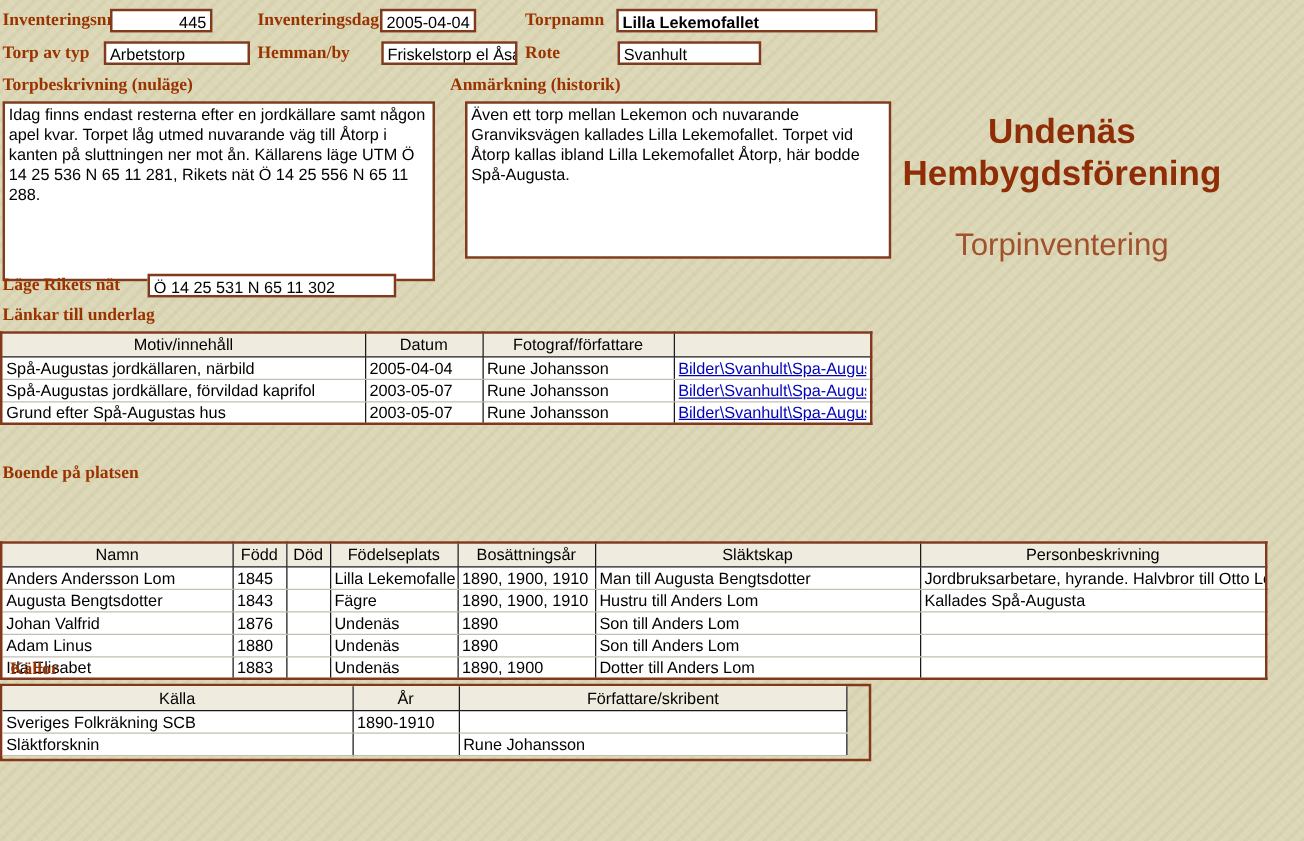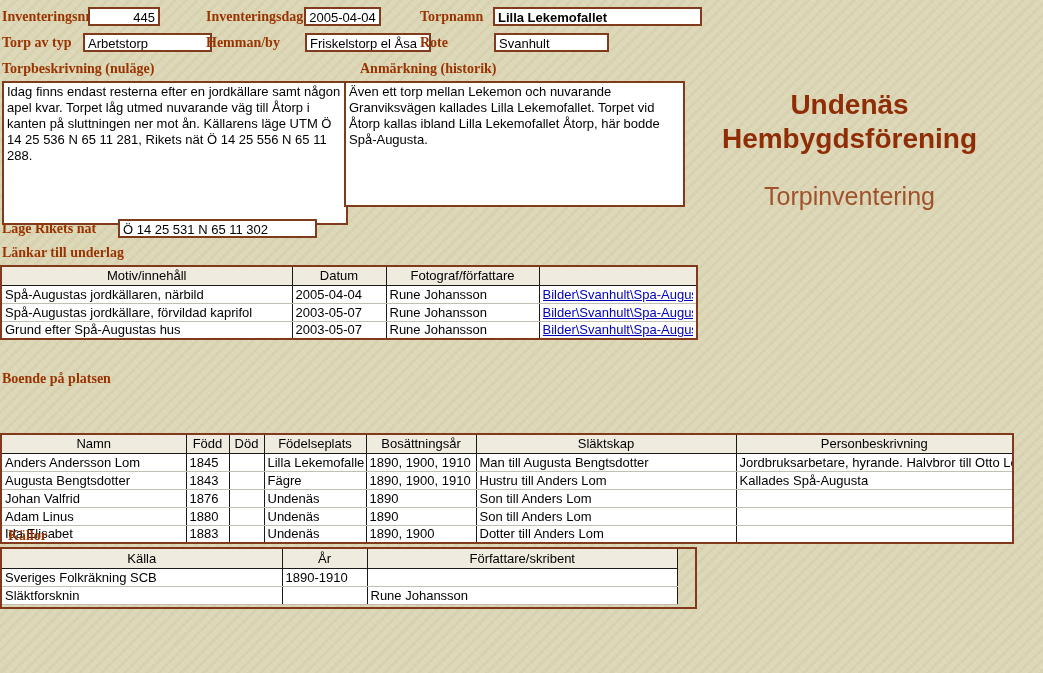--- a/index.html
+++ b/index.html
@@ -51,42 +51,42 @@
   .bold { font-weight:bold; }
   .right { text-align:right; }
   .center { text-align:center; }
 </style>
 </head>
 <body>
 
 <div id="canvas">
 
   <div class="abs lbl" style="left:2px; top:9px;">Inventeringsnr</div>
-  <div class="abs inp right" style="left:88px; top:7px; width:72px;">445</div>
+  <div class="abs inp right" style="left:88px; top:7px; width:82px;">445</div>
 
   <div class="abs lbl" style="left:206px; top:9px;">Inventeringsdag</div>
   <div class="abs inp center" style="left:304px; top:7px; width:77px;">2005-04-04</div>
 
   <div class="abs lbl" style="left:420px; top:9px;">Torpnamn</div>
   <div class="abs inp bold" style="left:493px; top:7px; width:209px;">Lilla Lekemofallet</div>
 
   <div class="abs lbl" style="left:2px; top:35px;">Torp av typ</div>
-  <div class="abs inp" style="left:83px; top:33px; width:129px;">Arbetstorp</div>
+  <div class="abs inp" style="left:83px; top:33px; width:117px;">Arbetstorp</div>
 
   <div class="abs lbl" style="left:206px; top:35px;">Hemman/by</div>
-  <div class="abs inp" style="left:305px; top:33px; width:126px;">Friskelstorp el Åsa</div>
+  <div class="abs inp" style="left:305px; top:33px; width:109px;">Friskelstorp el Åsa</div>
 
   <div class="abs lbl" style="left:420px; top:35px;">Rote</div>
   <div class="abs inp" style="left:494px; top:33px; width:115px;">Svanhult</div>
 
   <div class="abs lbl" style="left:2px; top:61px;">Torpbeskrivning (nuläge)</div>
   <div class="abs txtbox" style="left:2px; top:81px; width:346px; height:144px;">Idag finns endast resterna efter en jordkällare samt någon apel kvar. Torpet låg utmed nuvarande väg till Åtorp i kanten på sluttningen ner mot ån. Källarens läge UTM Ö 14 25 536 N 65 11 281, Rikets nät Ö 14 25 556 N 65 11 288.</div>
 
   <div class="abs lbl" style="left:360px; top:61px;">Anmärkning (historik)</div>
-  <div class="abs txtbox" style="left:344px; top:81px; width:341px; height:126px;">Även ett torp mellan Lekemon och nuvarande Granviksvägen kallades Lilla Lekemofallet. Torpet vid Åtorp kallas ibland Lilla Lekemofallet Åtorp, här bodde Spå-Augusta.</div>
+  <div class="abs txtbox" style="left:372px; top:81px; width:341px; height:126px;">Även ett torp mellan Lekemon och nuvarande Granviksvägen kallades Lilla Lekemofallet. Torpet vid Åtorp kallas ibland Lilla Lekemofallet Åtorp, här bodde Spå-Augusta.</div>
 
   <div class="abs title" style="left:712px; top:88px; width:275px;">Undenäs Hembygdsförening</div>
   <div class="abs subtitle" style="left:712px; top:182px; width:275px;">Torpinventering</div>
 
   <div class="abs lbl" style="left:2px; top:221px;">Läge Rikets nät</div>
   <div class="abs inp" style="left:118px; top:219px; width:199px;">Ö 14 25 531 N 65 11 302</div>
 
   <div class="abs lbl" style="left:2px; top:245px;">Länkar till underlag</div>
   <table class="rpt abs" style="left:0px; top:265px; width:698px;">
     <colgroup>

